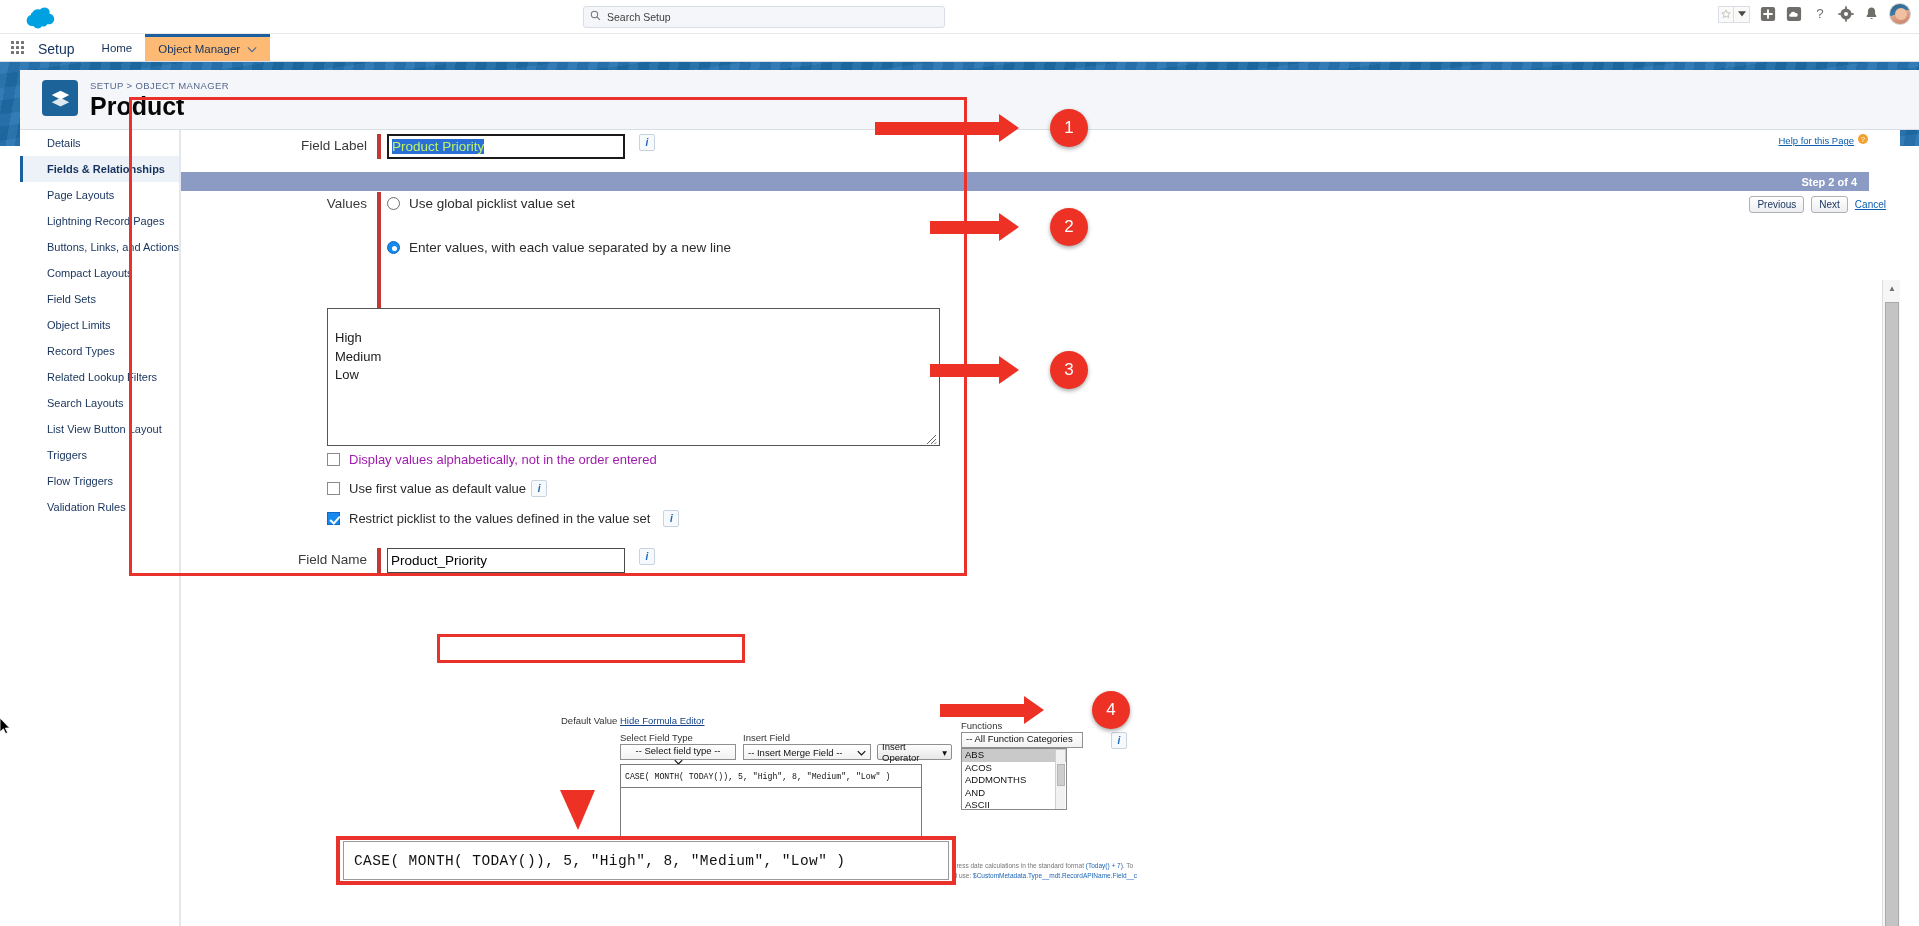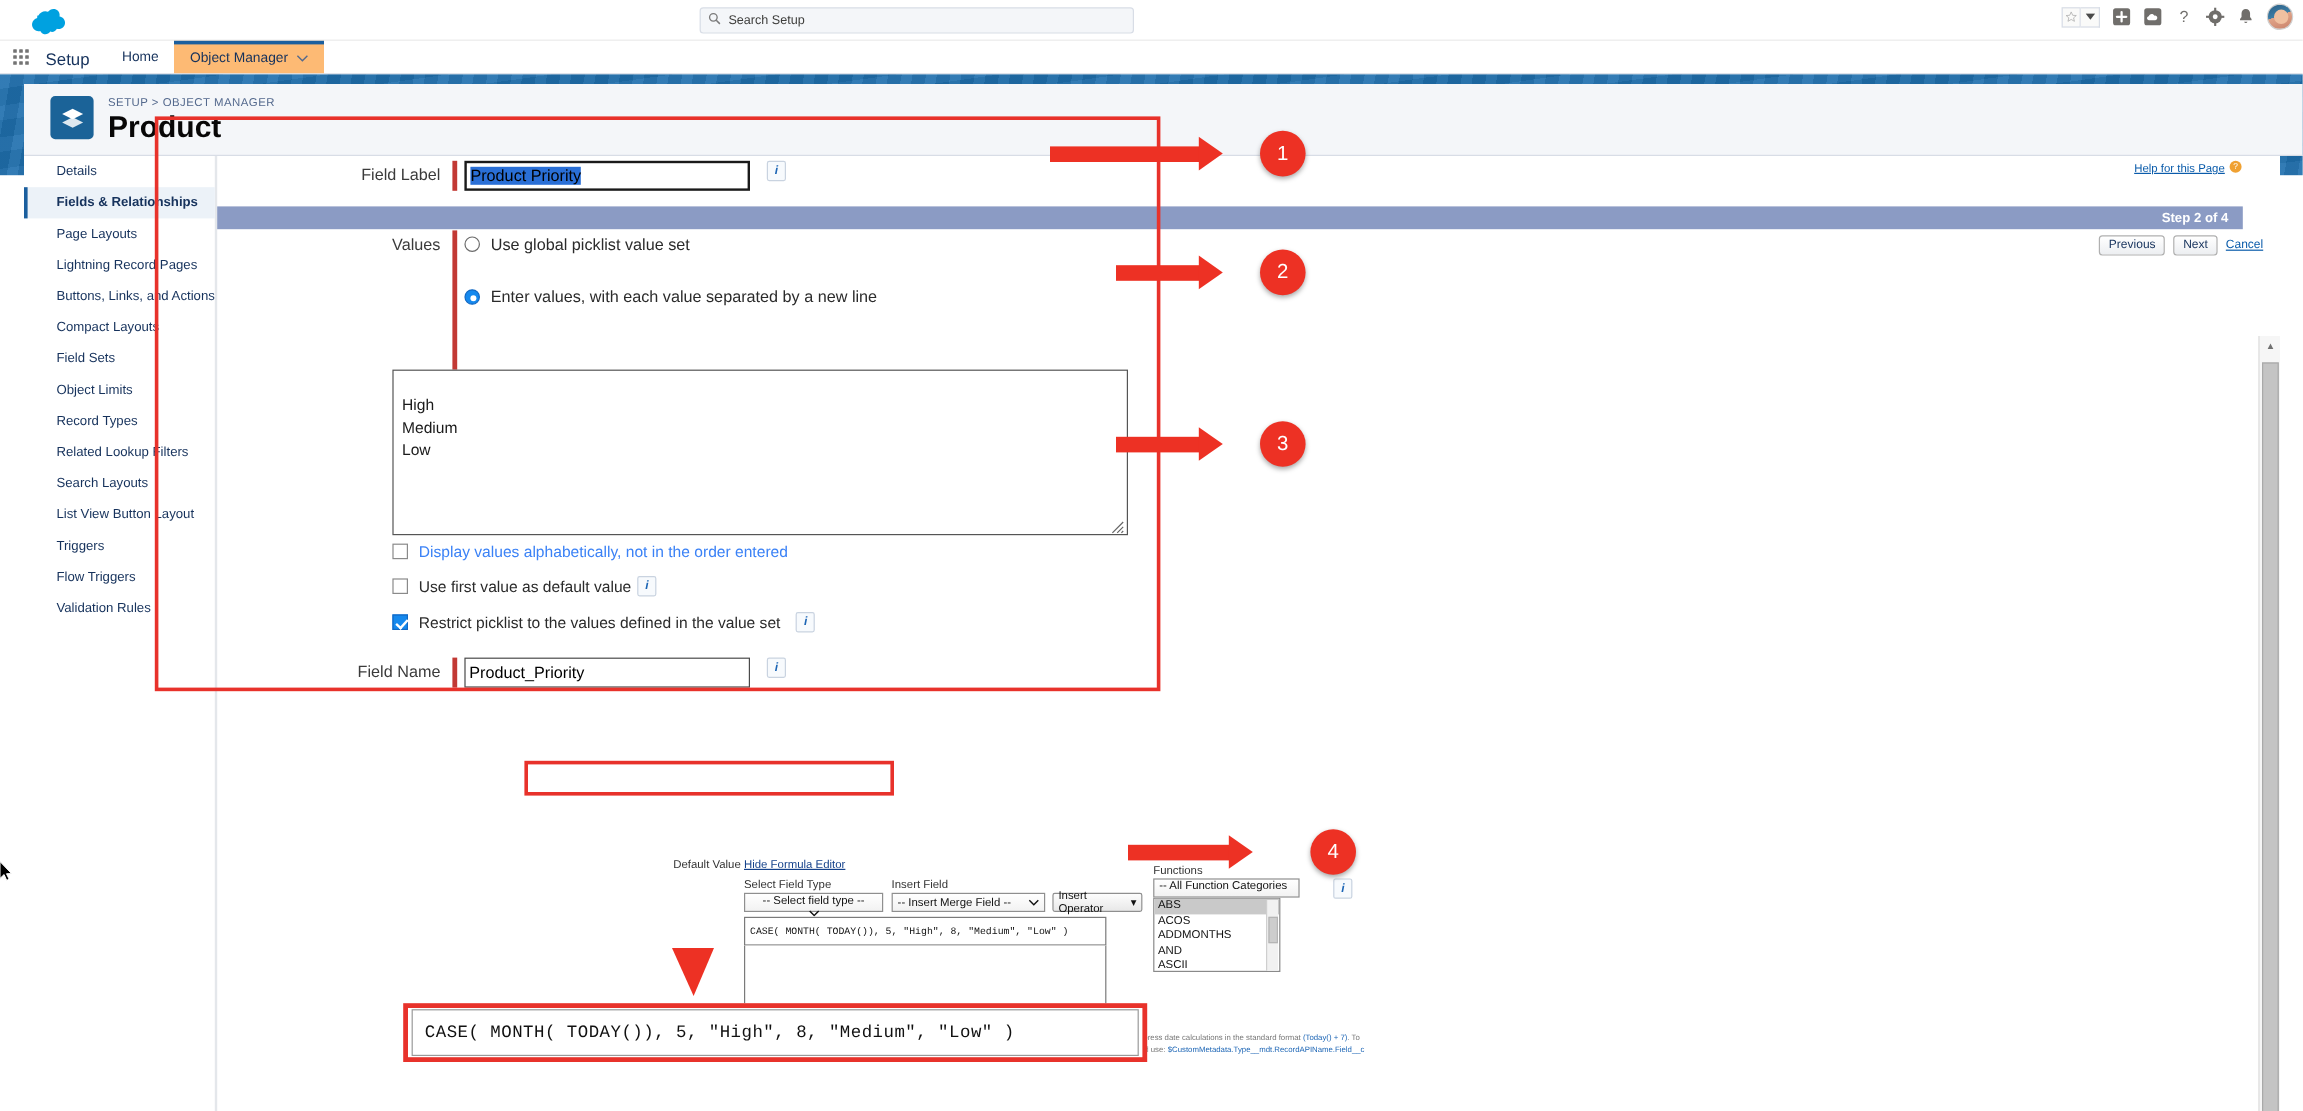--- a/index.html
+++ b/index.html
@@ -106,21 +106,21 @@
   .link-classic { font-size:10px; color:#0b5cab; text-decoration:underline; }
 
   
   .form-row { position:absolute; display:flex; align-items:flex-start; }
   .flabel { font-size:13.5px; color:#3b3b3b; text-align:right; width:150px; padding-top:4px; }
   .req-bar { width:4px; background:#c23934; align-self:stretch; margin:0 6px 0 10px; }
   .text-input {
     width:238px; height:25px; border:2px solid #1a1a1a; background:#ffffff;
     font-size:13.5px; color:#000; padding:0 3px; display:flex; align-items:center;
   }
-  .sel-text { background:#2a6fd6; color:#000000; }
+  .sel-text { background:#2a6fd6; color:#bef264; }
   .info-ico {
     width:16px; height:17px; border:1px solid #c9d3e0; background:#f7fafd; border-radius:2px;
     display:flex; align-items:center; justify-content:center; color:#1c65b5;
     font-size:10px; font-weight:bold; font-style:italic; margin-left:14px;
   }
   .radio { width:13px; height:13px; border-radius:50%; border:1px solid #6b6b6b; background:#fff;
            display:inline-block; position:relative; flex:none; }
   .radio.on { border:1px solid #1268c3; background:#1589ee; }
   .radio.on::after { content:""; position:absolute; left:3.5px; top:3.5px; width:5px; height:5px;
                      border-radius:50%; background:#ffffff; }
@@ -396,21 +396,21 @@
     <span id="ta-grip">
       <svg width="12" height="12" viewBox="0 0 12 12">
           <path d="M11,2 L2,11 M11,6 L6,11 M11,9.5 L9.5,11" stroke="#666" stroke-width="1" fill="none"></path>
         </svg>
     </span>
   </div>
 
   <div style="position:absolute; left:146px; top:322px; display:flex; flex-direction:column; gap:13px;">
     <div style="display:flex; align-items:center; gap:9px;">
       <span class="cbox"></span>
-      <span style="font-size:13px; color:#3b82f6;">Display values alphabetically, not in the order entered</span>
+      <span style="font-size:13px; color:#a21caf;">Display values alphabetically, not in the order entered</span>
     </div>
     <div style="display:flex; align-items:center; gap:9px;">
       <span class="cbox"></span>
       <span style="font-size:13px; color:#2b2b2b;">Use first value as default value</span>
       <span class="info-ico" style="margin-left:-4px;">i</span>
     </div>
     <div style="display:flex; align-items:center; gap:9px;">
       <span class="cbox on"></span>
       <span style="font-size:13px; color:#2b2b2b;">Restrict picklist to the values defined in the value set</span>
       <span class="info-ico" style="margin-left:4px;">i</span>

